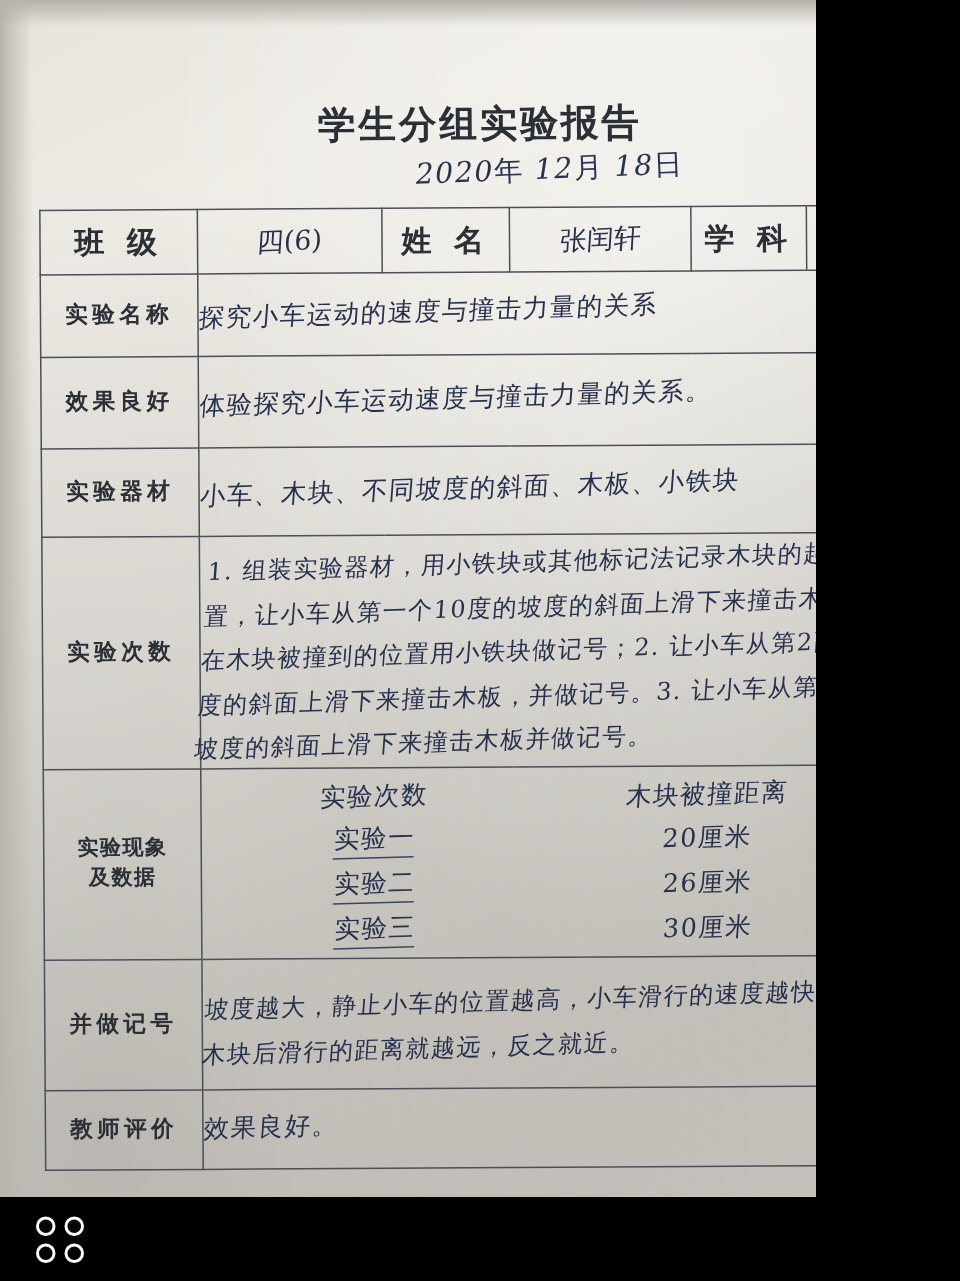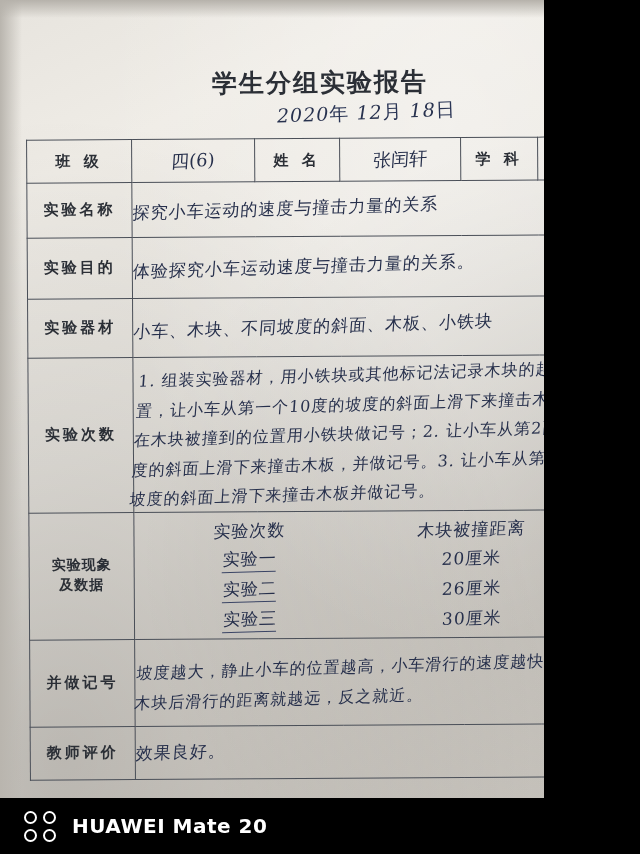--- a/index.html
+++ b/index.html
@@ -93,21 +93,21 @@
     transform: rotate(-0.35deg);
   }
   .tbl td {
     border: 1px solid #4a4f58;
     padding: 0;
     vertical-align: middle;
   }
   .lbl {
     width: 104px;
     text-align: center;
-    font-family: Liberation Mono, monospace;
+    font-family: Liberation Serif, serif;
     font-size: 15px;
     font-weight: bold;
     letter-spacing: 3px;
     color: #2b2f36;
     line-height: 1.4;
   }
   .lbl.small { letter-spacing: 1px; font-size: 14px; }
   .val {
     padding: 4px 8px;
     font-family: "DejaVu Serif", serif;
@@ -118,21 +118,21 @@
   .val .ink {
     display: inline-block;
     transform: rotate(-1.4deg) skewX(-6deg);
     letter-spacing: 1px;
   }
 
   .row-head td { height: 42px; }
   .head-cell {
     text-align: center;
     font-family: "DejaVu Serif", serif;
-    font-size: 15px;
+    font-size: 20px;
     font-weight: bold;
     letter-spacing: 4px;
     color: #2b2f36;
   }
   .head-val {
     text-align: center;
     font-family: "DejaVu Serif", serif;
     font-size: 18px;
     color: #27304c;
   }
@@ -222,21 +222,21 @@
       <td class="head-cell" style="width:76px">学 科</td>
       <td class="head-val"><span class="ink">科学</span></td>
     </tr>
 
     <tr>
       <td class="lbl" style="height:54px">实验名称</td>
       <td class="val" colspan="5"><span class="ink">探究小车运动的速度与撞击力量的关系</span></td>
     </tr>
 
     <tr>
-      <td class="lbl" style="height:60px">实验目的</td>
+      <td class="lbl" style="height:60px">效果良好</td>
       <td class="val" colspan="5"><span class="ink">体验探究小车运动速度与撞击力量的关系。</span></td>
     </tr>
 
     <tr>
       <td class="lbl" style="height:58px">实验器材</td>
       <td class="val" colspan="5"><span class="ink">小车、木块、不同坡度的斜面、木板、小铁块</span></td>
     </tr>
 
     <tr>
       <td class="lbl" style="height:154px">实验次数</td>
@@ -289,16 +289,15 @@
       <div class="pair">
         <div class="dot"></div>
         <div class="dot"></div>
       </div>
       <div class="pair">
         <div class="dot"></div>
         <div class="dot"></div>
       </div>
     </div>
     <div class="wm-text">
-      <div class="wm-line1">HUAWEI Mate 20</div>
     </div>
   </div>
 </div>
 
 </body></html>

